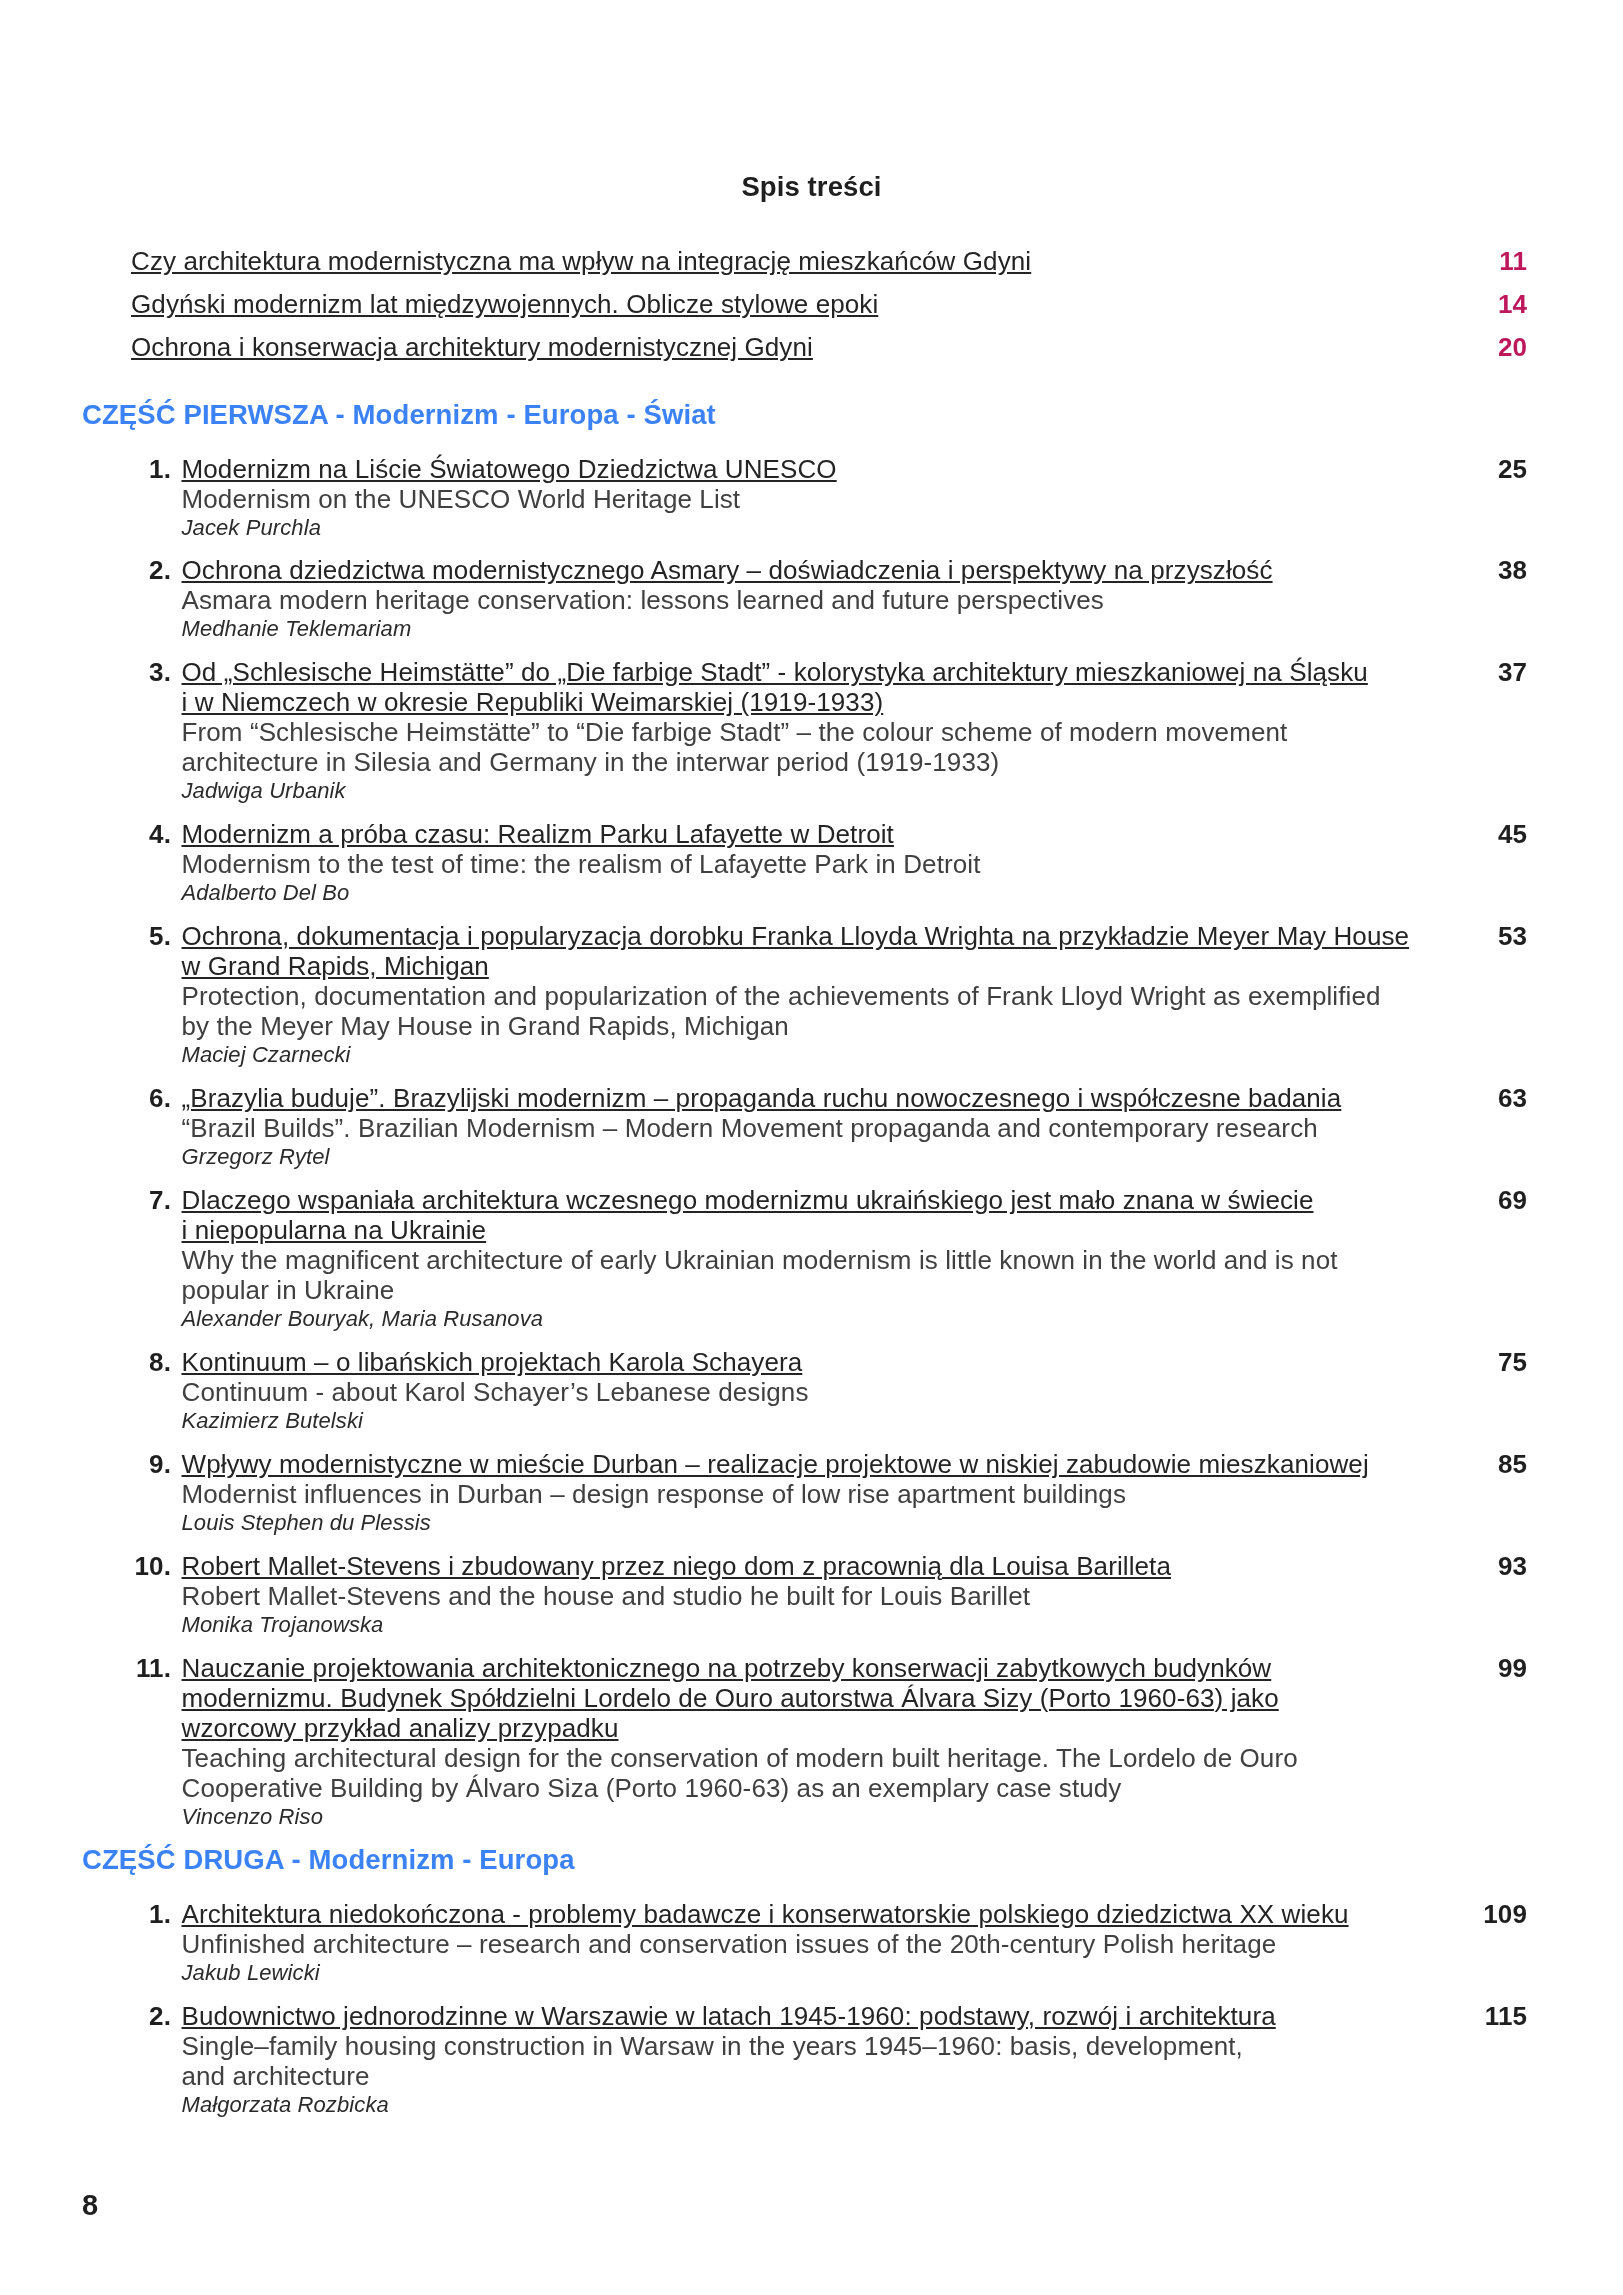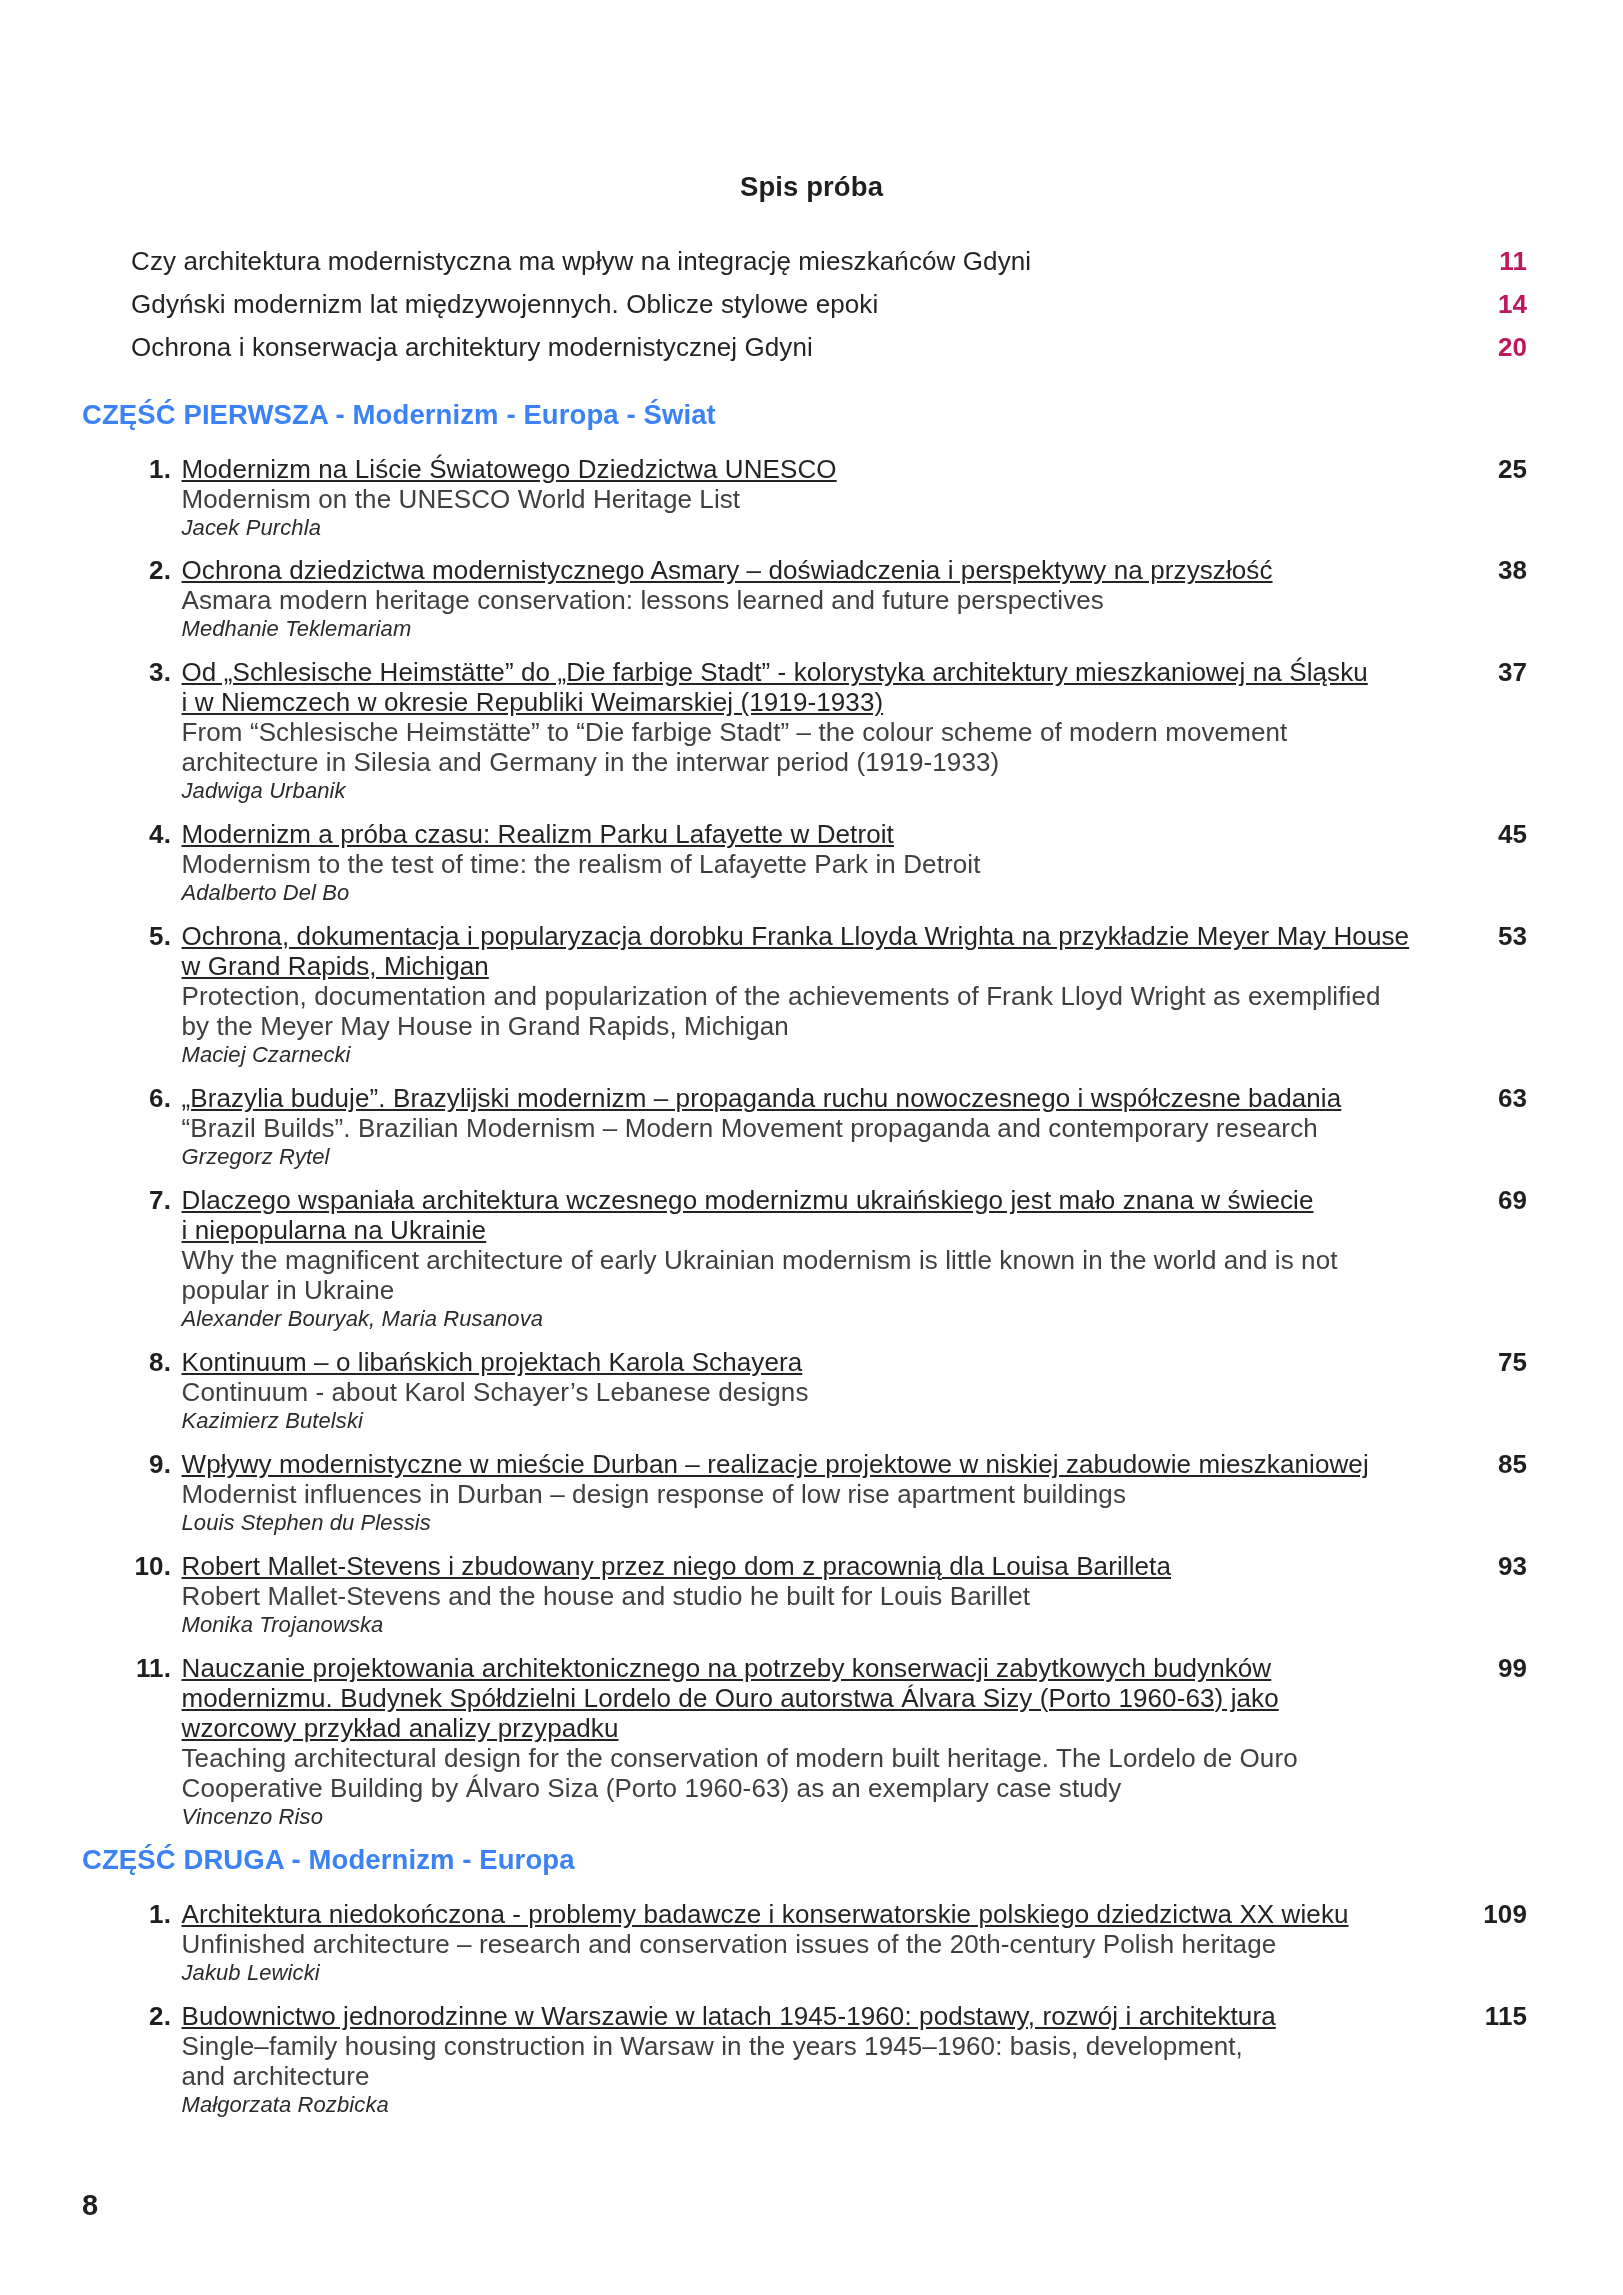--- a/index.html
+++ b/index.html
@@ -17,21 +17,21 @@
   }
   .doc-title {
     text-align: center;
     font-size: 27.5px;
     font-weight: bold;
     line-height: 31px;
     color: #1f1f1f;
   }
   .intro { margin: 38px 96px 0 131px; }
   .intro-row { display: flex; align-items: baseline; line-height: 43px; }
-  .intro-title { flex: 1 1 auto; font-size: 26px; color: #242424; }
+  .intro-title { flex: 1 1 auto; font-size: 26px; color: #242424; text-decoration: underline; }
   .intro-page { flex: 0 0 79px; text-align: right; font-size: 26px; font-weight: bold; color: #be185d; }
   .section-heading {
     margin: 30px 96px 0 82px;
     font-size: 27.5px;
     font-weight: bold;
     line-height: 31px;
     color: #3b82f6;
   }
   .items { margin: 23.6px 96px 0 132px; }
   .item { display: flex; margin-bottom: 14.4px; }
@@ -79,21 +79,21 @@
     font-size: 29px;
     font-weight: bold;
     color: #1f1f1f;
   }
 </style>
 </head>
 <body>
 
 <div class="page">
 
-  <div class="doc-title">Spis próba</div>
+  <div class="doc-title">Spis treści</div>
 
   <div class="intro">
     <div class="intro-row">
       <div class="intro-title">Czy architektura modernistyczna ma wpływ na integrację mieszkańców Gdyni</div>
       <div class="intro-page">11</div>
     </div>
     <div class="intro-row">
       <div class="intro-title">Gdyński modernizm lat międzywojennych. Oblicze stylowe epoki</div>
       <div class="intro-page">14</div>
     </div>

